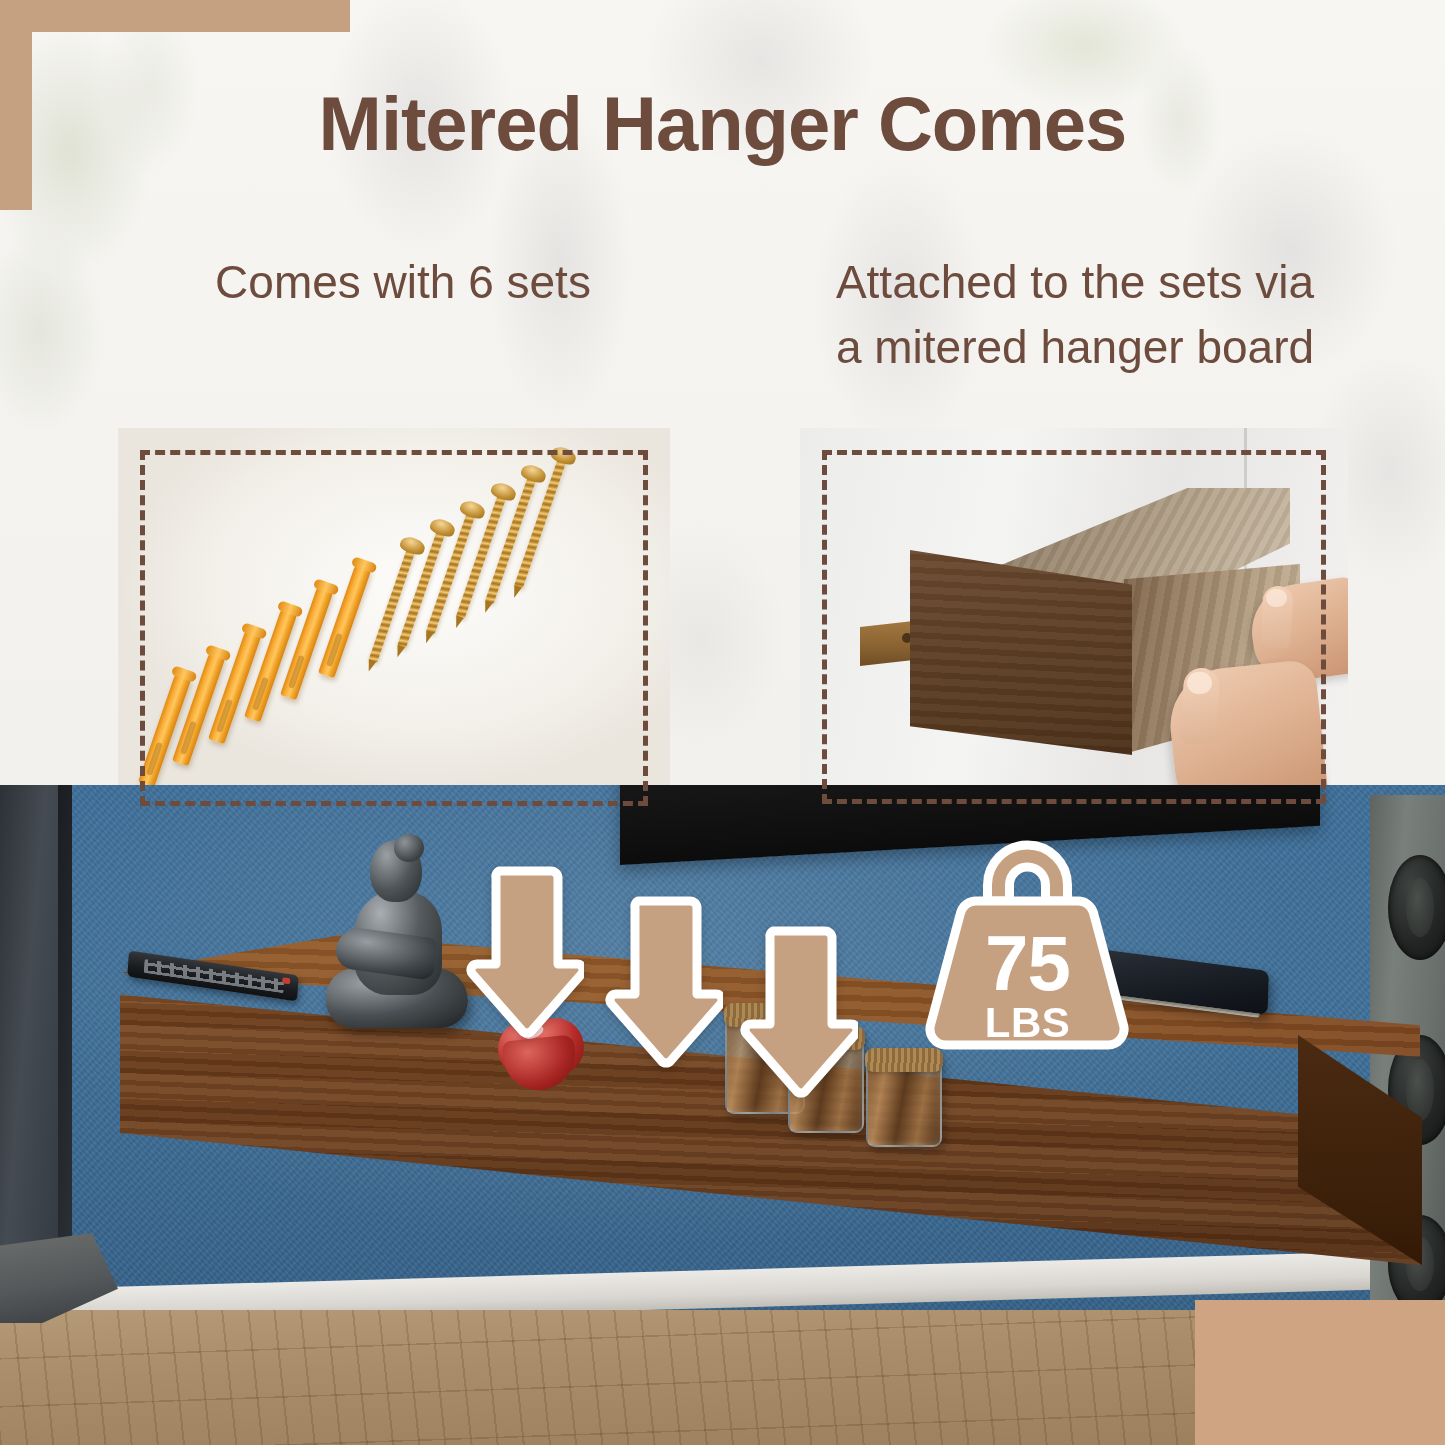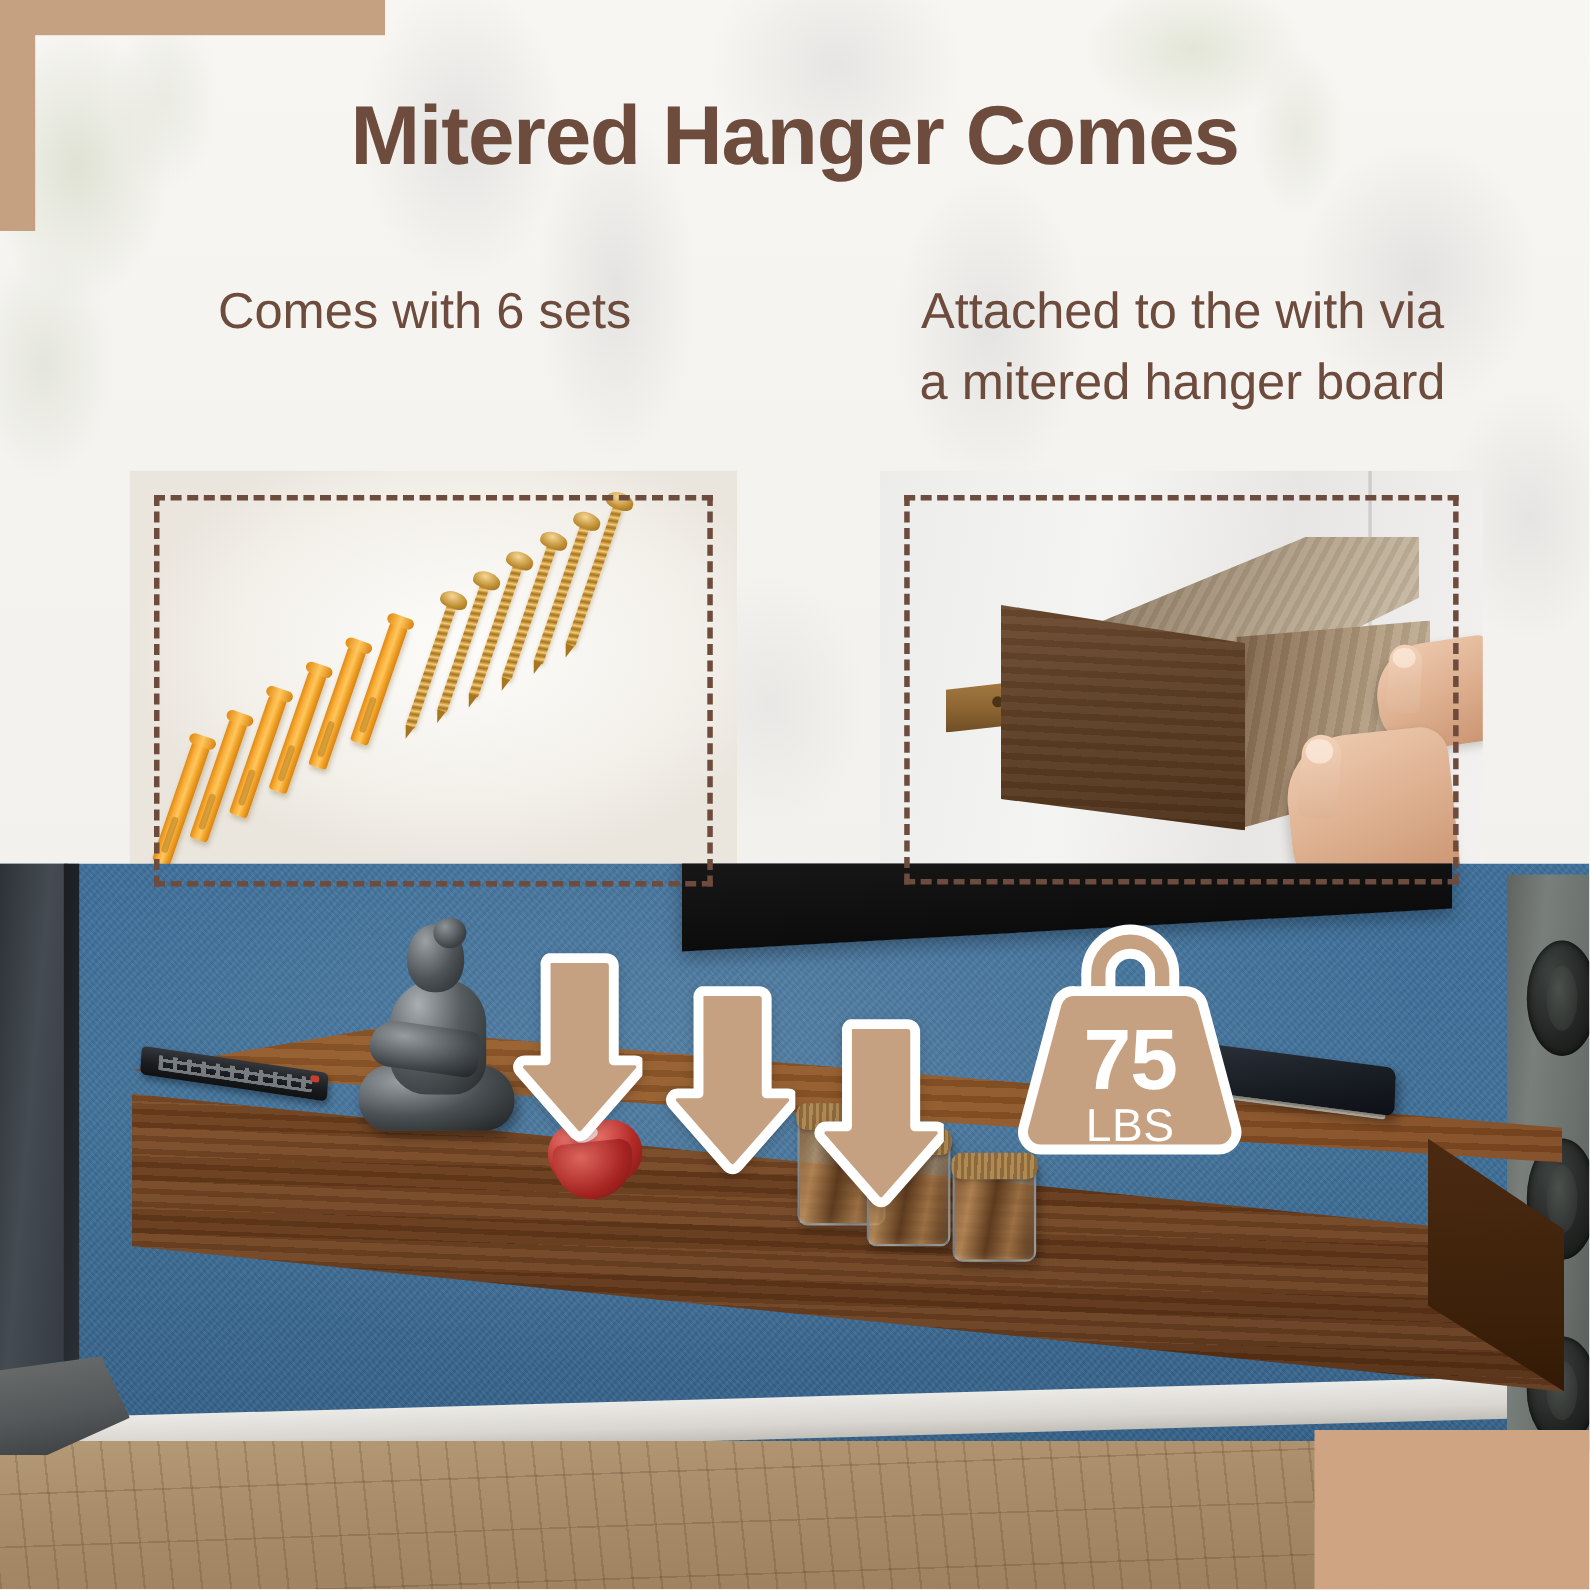--- a/index.html
+++ b/index.html
@@ -55,21 +55,21 @@
     color:#6d4b3d;
     font-family:"Liberation Sans", sans-serif;
   }
   .caption{
     position:absolute;top:250px;
     font-size:46px;line-height:1.42;
     color:#6d4b3d;
     text-align:center;
     font-family:"Liberation Sans", sans-serif;
   }
-  .caption.left{left:86px;width:600px;}
+  .caption.left{left:103px;width:600px;}
   .caption.right{left:745px;width:660px;}
 
   
   .photo{
     position:absolute;overflow:hidden;
   }
   .photo .dash{
     position:absolute;left:22px;top:22px;right:22px;bottom:22px;
     border:5px dashed #6d4b3d;
     z-index:40;pointer-events:none;
@@ -416,40 +416,40 @@
   .weight{
     position:absolute;left:905px;top:835px;width:245px;height:228px;
   }
   .weight svg{width:100%;height:100%;display:block;}
   .weight .txt{
     position:absolute;left:0;top:0;width:245px;height:228px;
     display:flex;flex-direction:column;align-items:center;justify-content:flex-end;
     padding-bottom:18px;box-sizing:border-box;color:#fff;
   }
   .weight .num{font-size:78px;font-weight:bold;line-height:.96;letter-spacing:-1px;}
-  .weight .unit{font-size:42px;font-weight:normal;line-height:1.05;letter-spacing:.5px;}
+  .weight .unit{font-size:42px;font-weight:bold;line-height:1.05;letter-spacing:.5px;}
 </style>
 </head>
 <body>
 
 <div id="page">
 
   <div class="top-backdrop"></div>
 
   <div class="corner-tl"></div>
   <div class="corner-tl-v"></div>
 
   <div class="title">Mitered Hanger Comes</div>
 
   <div class="caption left">
     <div>Comes with 6 sets</div>
   </div>
 
   <div class="caption right">
-    <div>Attached to the with via</div>
+    <div>Attached to the sets via</div>
     <div>a mitered hanger board</div>
   </div>
 
   <div class="photo" id="photo-screws">
 
     <div class="anchor" style="left:58px;top:245px;height:118px;transform:rotate(19deg);">
         <div class="slot"></div>
       </div>
     <div class="anchor" style="left:92px;top:224px;height:118px;transform:rotate(19deg);">
         <div class="slot"></div>

